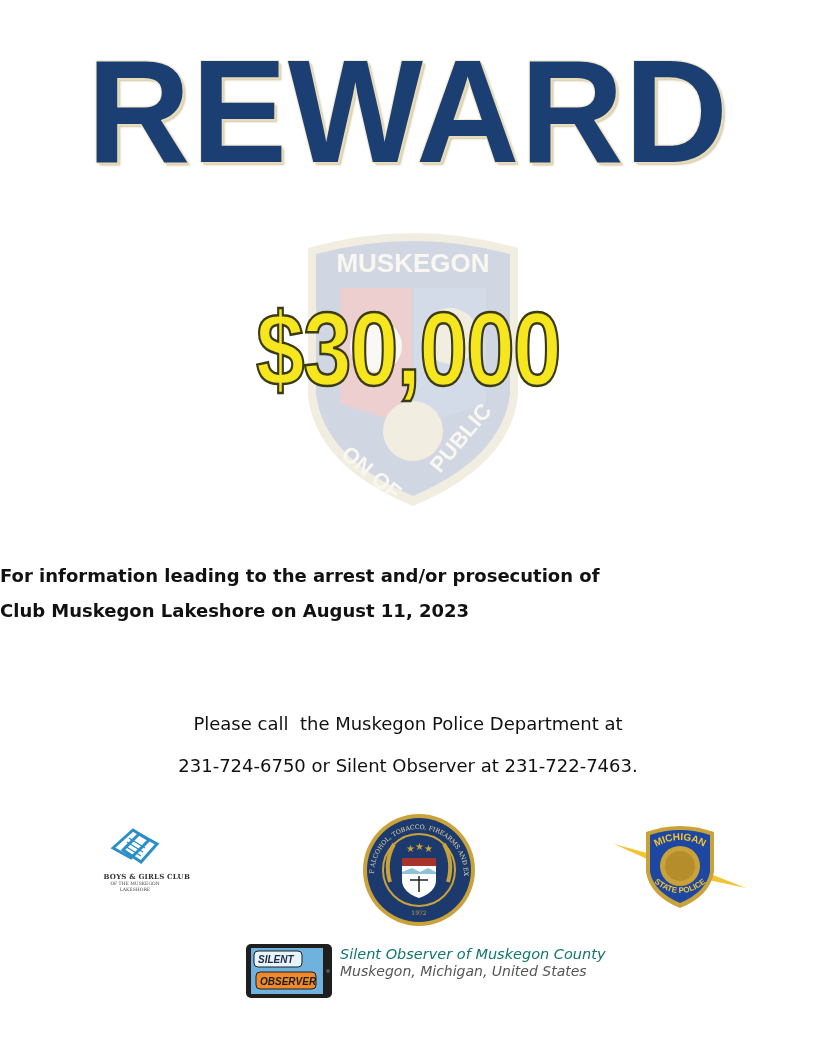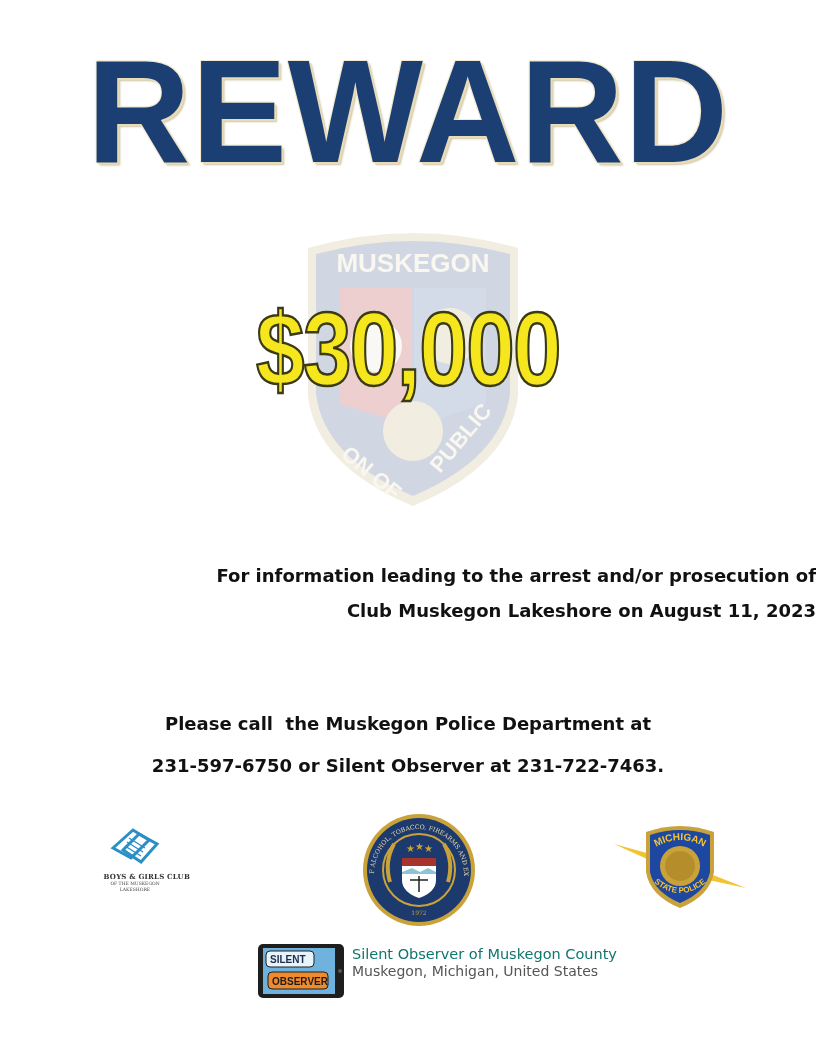--- a/index.html
+++ b/index.html
@@ -24,41 +24,41 @@
       position: absolute; left: 0; top: 294px; width: 816px; text-align: center;
       font-family: "Liberation Sans", sans-serif; font-weight: 700;
       font-size: 104px; line-height: 110px;
       color: #f5e61e;
       -webkit-text-stroke: 2.5px #3a3a14;
       letter-spacing: -2px;
       transform: scaleX(0.84);
     }
 
     .info {
-      position: absolute; left: 0; top: 558px; width: 816px; text-align: right;
+      position: absolute; left: 0; top: 558px; width: 816px; text-align: left;
       font-family: "DejaVu Sans", sans-serif; font-weight: 700;
       font-size: 18px; line-height: 35px; color: #111;
     }
     .info div { white-space: nowrap; }
 
     .call {
       position: absolute; left: 0; top: 703px; width: 816px; text-align: center;
-      font-family: "DejaVu Sans", sans-serif; font-weight: 700;
+      font-family: "DejaVu Sans", sans-serif; font-weight: 400;
       font-size: 18px; line-height: 42px; color: #111;
     }
     .call div { white-space: pre; }
 
     .logo-bgc { position: absolute; left: 80px; top: 826px; width: 110px; height: 70px; text-align: center; }
     .logo-bgc .t1 { font-family: "DejaVu Serif", serif; font-weight: 700; font-size: 7px; color: #333; margin-top: 2px; letter-spacing: 0.2px; text-align: right; }
     .logo-bgc .t2 { font-family: "DejaVu Serif", serif; font-size: 4.5px; color: #444; line-height: 6px; }
 
     .logo-atf { position: absolute; left: 360px; top: 812px; width: 118px; height: 116px; }
     .logo-msp { position: absolute; left: 610px; top: 822px; width: 140px; height: 88px; }
 
-    .so-wrap { position: absolute; left: 254px; top: 940px; width: 360px; height: 64px; }
+    .so-wrap { position: absolute; left: 242px; top: 940px; width: 360px; height: 64px; font-style: italic; }
     .so-phone { position: absolute; left: 2px; top: 2px; width: 90px; height: 58px; }
     .so-text { position: absolute; left: 98px; top: 4px; }
     .so-name { font-family: "DejaVu Sans", sans-serif; font-size: 14.5px; color: #0f766e; line-height: 20px; white-space: nowrap; }
     .so-loc { font-family: "DejaVu Sans", sans-serif; font-size: 14px; color: #555; line-height: 14px; white-space: nowrap; }
     .so-contact { font-family: "DejaVu Sans", sans-serif; font-size: 8.5px; color: #555; line-height: 14px; white-space: nowrap; }
     .so-contact .sep { margin: 0 5px; color: #777; }
   </style>
 </head>
 <body>
 
@@ -79,21 +79,21 @@
 
 <div class="amount">$30,000</div>
 
 <div class="info">
   <div>For information leading to the arrest and/or prosecution of</div>
   <div>Club Muskegon Lakeshore on August 11, 2023</div>
 </div>
 
 <div class="call">
   <div>Please call  the Muskegon Police Department at</div>
-  <div>231-597-6750 or Silent Observer at 231-722-7463.</div>
+  <div>231-724-6750 or Silent Observer at 231-722-7463.</div>
 </div>
 
 <div class="logo-bgc">
   <svg width="64" height="40" viewBox="0 0 64 40">
     <g fill="none" stroke="#2a8fc7" stroke-width="3">
       <path d="M10 22 L30 4 L46 14 L28 32 Z"></path>
       <path d="M20 24 L36 8 L54 18 L38 36 Z"></path>
     </g>
     <g stroke="#2a8fc7" stroke-width="1.4">
       <line x1="24" y1="16" x2="40" y2="26"></line>

